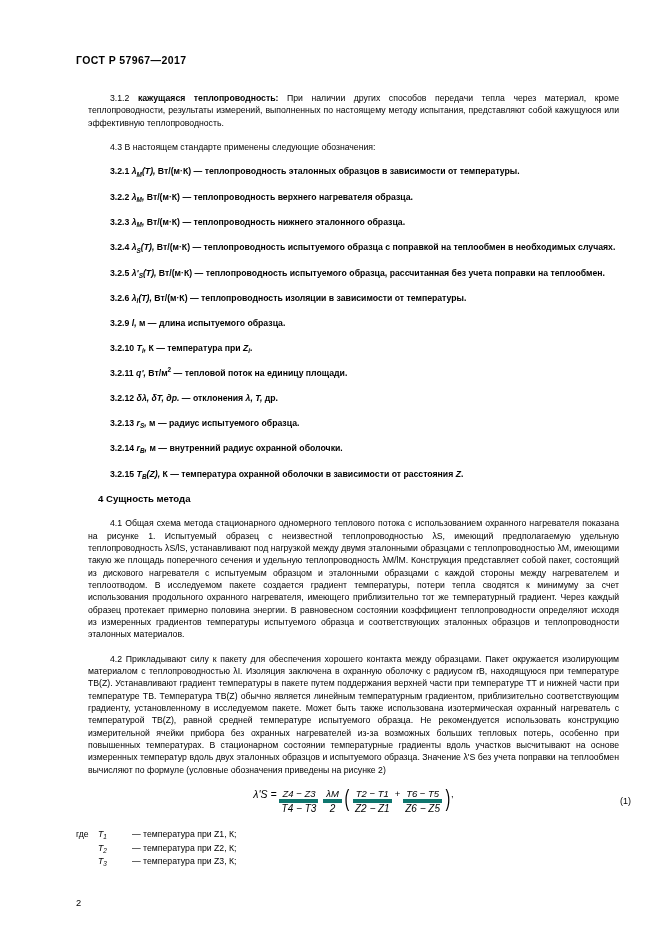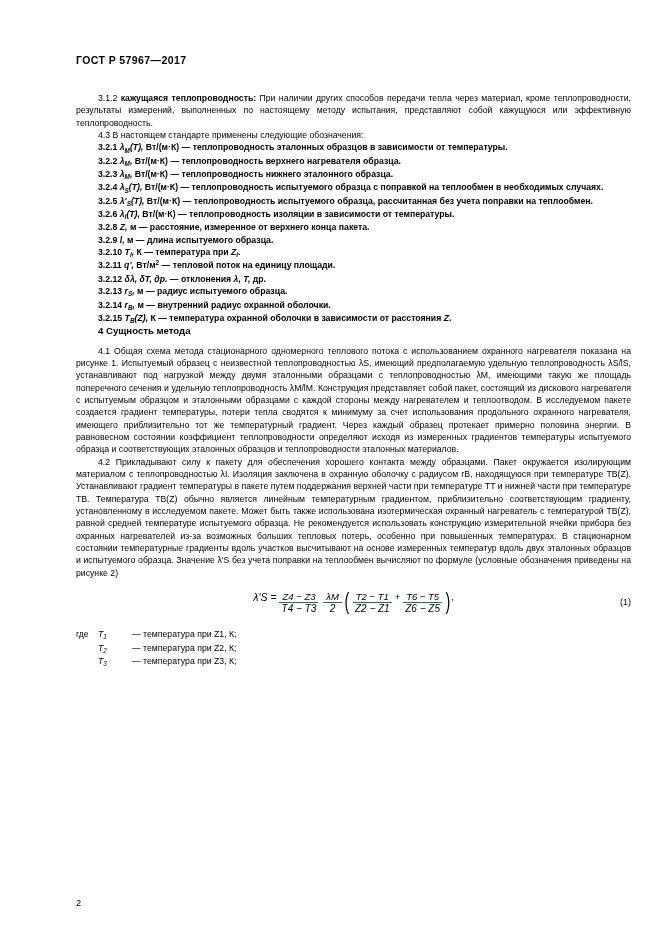--- a/index.html
+++ b/index.html
@@ -29,21 +29,21 @@
     font-weight: bold;
     letter-spacing: 0.4px;
     margin-bottom: 26px;
   }
   .body-text {
     font-size: 8.7px;
     line-height: 12.35px;
     text-align: justify;
   }
   p {
-    margin: 0;
+    margin: 12px;
   }
   .ind {
     text-indent: 22px;
   }
   .bold {
     font-weight: bold;
   }
   .sec-head {
     font-size: 9.6px;
     font-weight: bold;
@@ -87,21 +87,21 @@
     font-style: normal;
   }
   .frac {
     display: inline-flex;
     flex-direction: column;
     align-items: center;
     vertical-align: middle;
     margin: 0 2px;
   }
   .frac .num {
-    border-bottom: 1px solid #0f766e;
+    border-bottom: 4px solid #0f766e;
     padding: 0 3px 0px 3px;
     line-height: 11px;
     font-size: 9.5px;
   }
   .frac .den {
     padding: 0px 3px 0 3px;
     line-height: 11px;
     font-size: 10px;
   }
   .paren {
@@ -155,21 +155,20 @@
 
     <p class="ind bold"><span>3.2.3 </span><span class="italic">λ<sub>M</sub>,</span><span> Вт/(м·К) — </span><span>теплопроводность нижнего эталонного образца.</span></p>
 
     <p class="ind bold"><span>3.2.4 </span><span class="italic">λ<sub>S</sub>(<span class="italic">T</span>),</span><span> Вт/(м·К) — </span><span>теплопроводность испытуемого образца с поправкой на теплообмен в не­обходимых случаях.</span></p>
 
     <p class="ind bold"><span>3.2.5 </span><span class="italic">λ'<sub>S</sub>(<span class="italic">T</span>),</span><span> Вт/(м·К) — </span><span>теплопроводность испытуемого образца, рассчитанная без учета поправки на теплообмен.</span></p>
 
     <p class="ind bold"><span>3.2.6 </span><span class="italic">λ<sub>I</sub>(<span class="italic">T</span>),</span><span> Вт/(м·К) — </span><span>теплопроводность изоляции в зависимости от температуры.</span></p>
 
 
-    <p class="ind bold"><span>3.2.8 </span><span class="italic">Z,</span><span> м — </span><span>расстояние, измеренное от верхнего конца пакета.</span></p>
 
     <p class="ind bold"><span>3.2.9 </span><span class="italic">l,</span><span> м — </span><span>длина испытуемого образца.</span></p>
 
     <p class="ind bold"><span>3.2.10 </span><span class="italic">T<sub>i</sub>,</span><span> К — </span><span>температура при <span class="italic">Z<sub>i</sub></span>.</span></p>
 
     <p class="ind bold"><span>3.2.11 </span><span class="italic">q',</span><span> Вт/м<sup>2</sup> — </span><span>тепловой поток на единицу площади.</span></p>
 
     <p class="ind bold"><span>3.2.12 </span><span class="italic">δλ, δT, др.</span><span> — </span><span>отклонения <span class="italic">λ, T,</span> др.</span></p>
 
     <p class="ind bold"><span>3.2.13 </span><span class="italic">r<sub>S</sub>,</span><span> м — </span><span>радиус испытуемого образца.</span></p>

